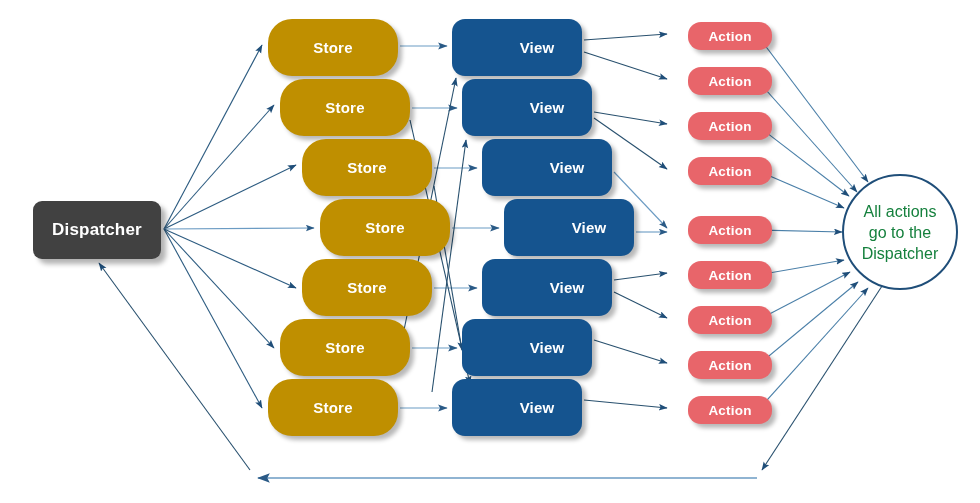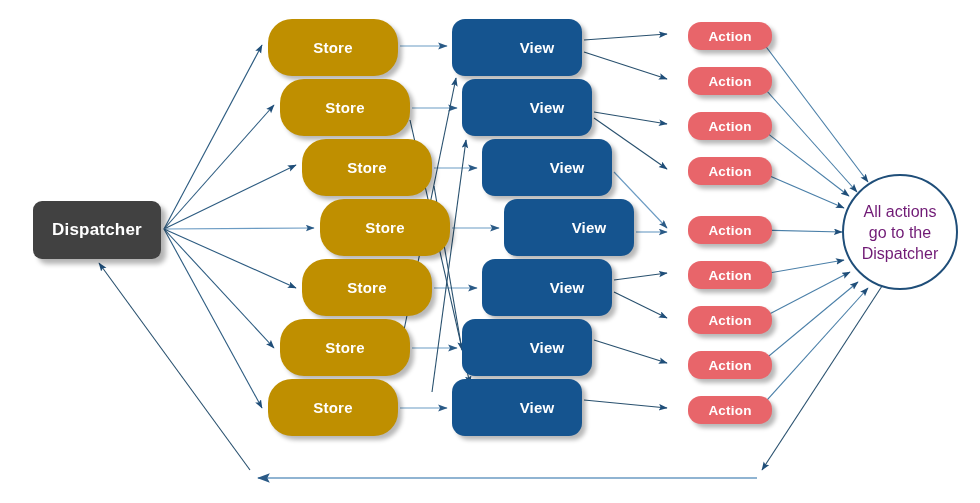--- a/index.html
+++ b/index.html
@@ -52,21 +52,21 @@
     font-size:13.5px;
     margin-left:16px;
   }
   .node-circle{
     position:absolute;
     z-index:3;
     box-sizing:border-box;
     border-radius:50%;
     background:#ffffff;
     border:2px solid #1F4E79;
-    color:#701a75;
+    color:#15803d;
     font-size:16px;
     line-height:21px;
     font-weight:normal;
     display:flex;
     align-items:center;
     justify-content:center;
     text-align:center;
     box-shadow:none;
   }
   .node-circle .circle-text{white-space:pre-line;display:block;}

